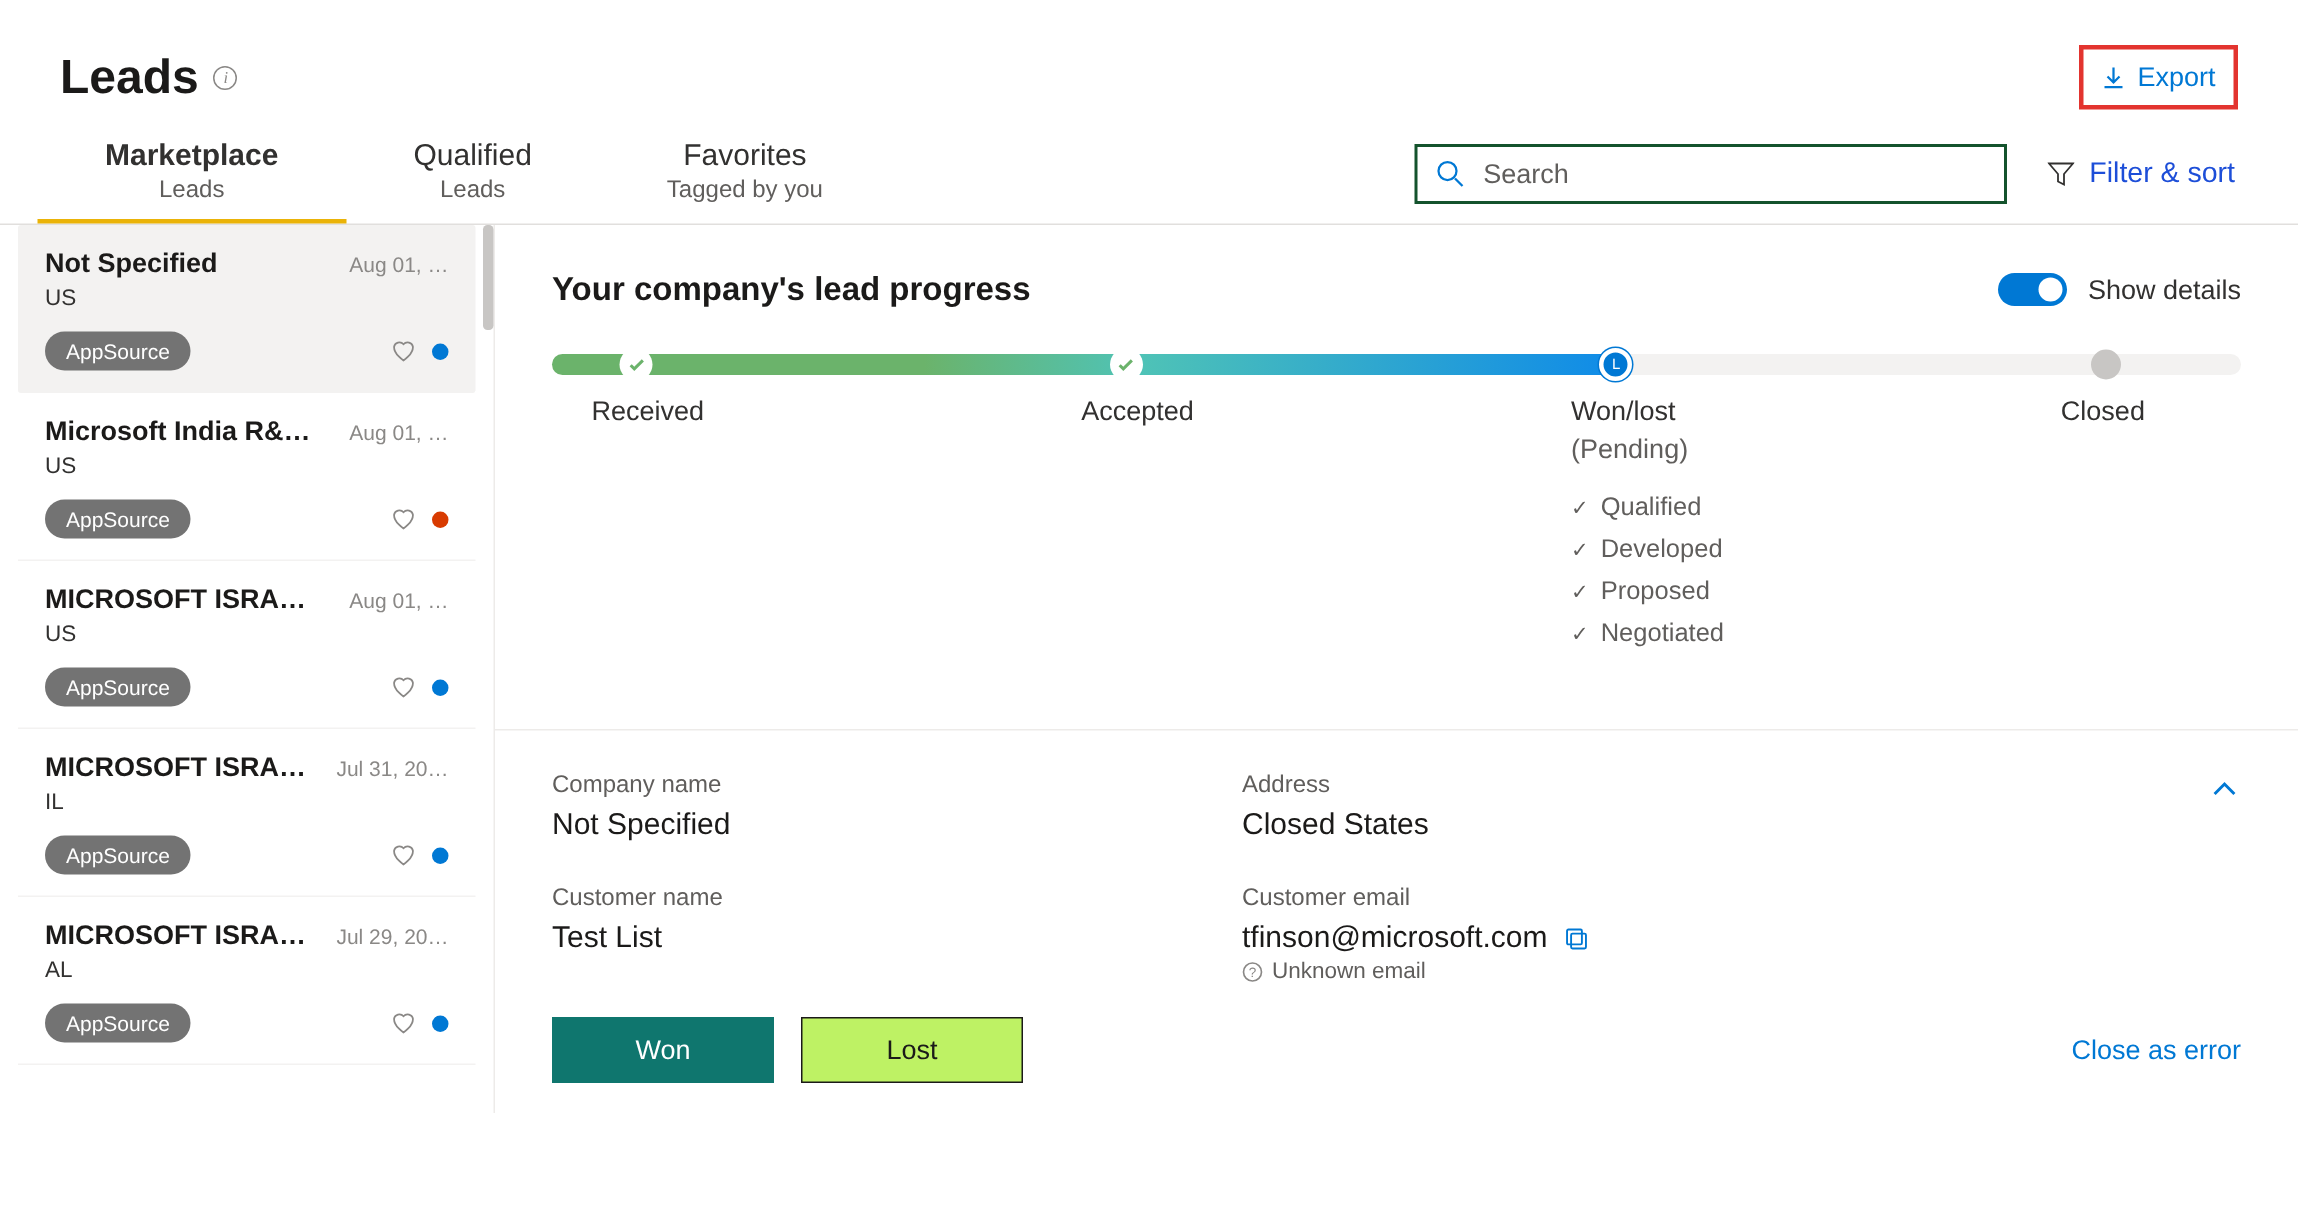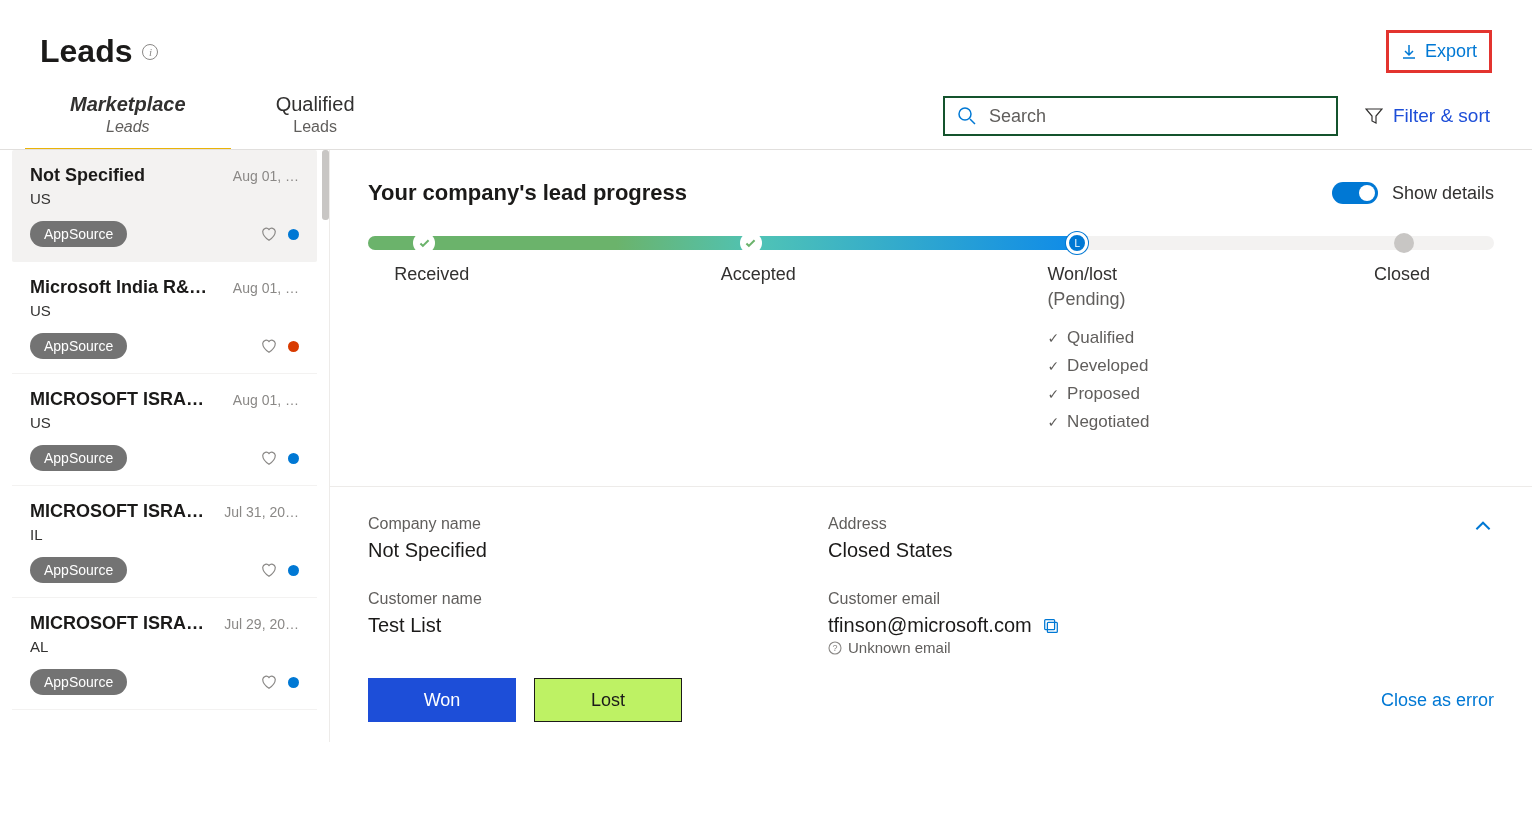--- a/index.html
+++ b/index.html
@@ -17,21 +17,21 @@
   }
   .toolbar {
     display: flex; align-items: center; padding: 0 40px 0 25px;
     border-bottom: 1px solid #e1dfdd;
   }
   .tabs { display: flex; gap: 0; }
   .tab {
     padding: 10px 45px 10px 45px; text-align: center; cursor: pointer;
     border-bottom: 3px solid transparent;
   }
-  .tab.active { border-bottom: 1px solid #eab308; font-style: italic; }
+  .tab.active { border-bottom: 3px solid #eab308; }
   .tab-title { font-size: 20px; }
   .tab.active .tab-title { font-weight: 700; }
   .tab-sub { font-size: 16px; color: #605e5c; margin-top: 2px; }
   .spacer { flex: 1; }
   .search-box {
     display: flex; align-items: center; border: 2px solid #14532d;
     width: 395px; height: 40px; padding: 0 12px; gap: 12px; margin-right: 25px;
   }
   .search-input { border: none; outline: none; font-size: 18px; flex:1; color:#323130; }
   .search-input::placeholder { color: #605e5c; }
@@ -87,21 +87,21 @@
   .info-grid{ display:flex; gap:60px; flex:1;}
   .info-col{ flex:0 0 400px; }
   .label{ font-size:16px; color:#605e5c; margin-bottom:6px;}
   .value{ font-size:20px; color:#1b1a19; margin-bottom:28px;}
   .email-row{ display:flex; align-items:center; gap:10px;}
   .copy-icon{ width:18px; height:18px; color:#0078d4; cursor:pointer;}
   .unknown{ display:flex; align-items:center; gap:6px; color:#605e5c; font-size:15px; margin-top:2px;}
   .chevron-icon{ width:22px; height:22px; color:#0078d4; cursor:pointer;}
   .actions{ display:flex; align-items:center; padding:10px 38px 20px 38px; gap:18px;}
   .btn{ width:148px; height:44px; display:flex; align-items:center; justify-content:center; font-size:18px; cursor:pointer;}
-  .btn.primary{ background:#1d4ed8; color:#fff; border:none;}
+  .btn.primary{ background:#0f766e; color:#fff; border:none;}
   .btn.secondary{ background:#bef264; color:#1b1a19; border:1px solid #1b1a19;}
   .close-link{ margin-left:auto; color:#0078d4; font-size:18px; cursor:pointer;}
 </style>
 </head>
 <body>
 
 <div class="header">
   <div class="title-wrap">
     <h1 class="page-title">Leads</h1>
     <span class="info-icon">i</span>
@@ -116,20 +116,24 @@
 
 <div class="toolbar">
   <div class="tabs">
     <div class="tab active">
       <div class="tab-title">Marketplace</div>
       <div class="tab-sub">Leads</div>
     </div>
     <div class="tab">
       <div class="tab-title">Qualified</div>
       <div class="tab-sub">Leads</div>
+    </div>
+    <div class="tab">
+      <div class="tab-title">Favorites</div>
+      <div class="tab-sub">Tagged by you</div>
     </div>
   </div>
   <div class="spacer"></div>
   <div class="search-box">
     <svg width="20" height="20" viewBox="0 0 20 20">
         <circle cx="8" cy="8" r="6" stroke="#0078d4" stroke-width="1.5" fill="none"></circle>
         <path d="M13 13l5 5" stroke="#0078d4" stroke-width="1.5"></path>
       </svg>
     <input class="search-input" placeholder="Search" style="">
   </div>

